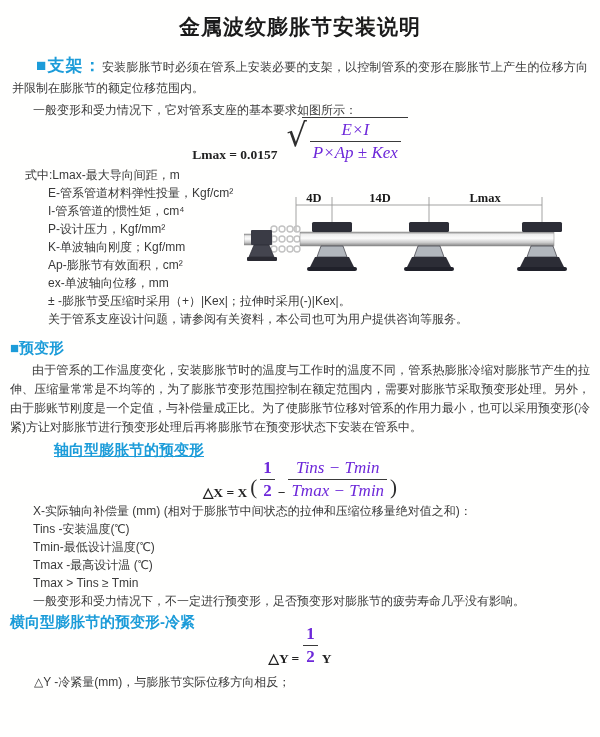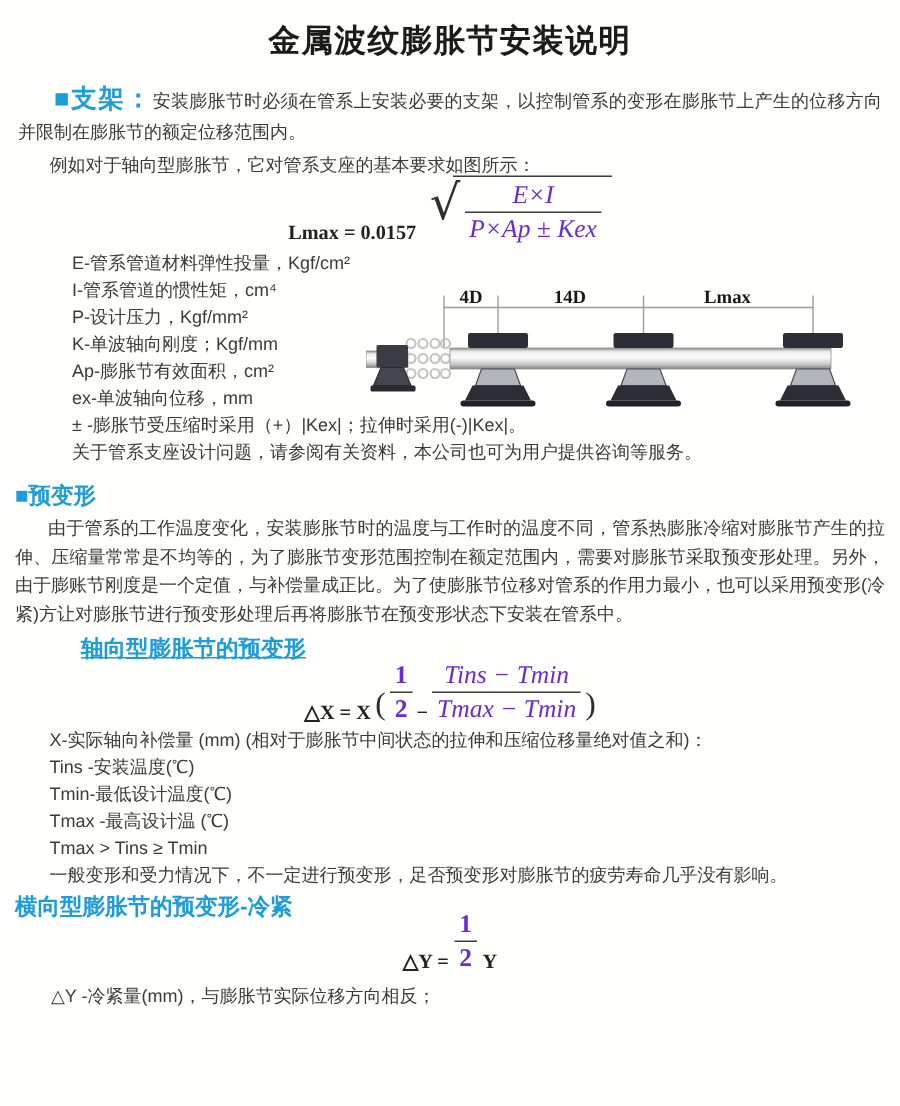--- a/index.html
+++ b/index.html
@@ -59,36 +59,37 @@
 </style>
 </head>
 <body>
 
 <div class="page">
 
   <div class="doc-title">金属波纹膨胀节安装说明</div>
 
   <p class="p-support"><span class="sec-label-lg">■支架：</span><span>安装膨胀节时必须在管系上安装必要的支架，以控制管系的变形在膨胀节上产生的位移方向并限制在膨胀节的额定位移范围内。</span></p>
 
-  <p class="p-example">例如对于轴向型膨胀节，它对管系支座的基本要求如图所示：</p>
+  <p class="p-example">一般变形和受力情况下，它对管系支座的基本要求如图所示：</p>
 
   <div class="formula-row f1">
     <span class="f-serif-bold">Lmax = 0.0157</span>
     <span class="sqrt">
       <span class="sqrt-glyph">√</span>
       <span class="sqrt-body">
         <span class="frac">
           <span class="num">E×I</span>
           <span class="den">P×Ap ± Kex</span>
         </span>
       </span>
     </span>
   </div>
 
   <div class="defs">
+    <div class="lead">式中:Lmax-最大导向间距，m</div>
     <div class="item">E-管系管道材料弹性投量，Kgf/cm²</div>
     <div class="item">I-管系管道的惯性矩，cm⁴</div>
     <div class="item">P-设计压力，Kgf/mm²</div>
     <div class="item">K-单波轴向刚度；Kgf/mm</div>
     <div class="item">Ap-膨胀节有效面积，cm²</div>
     <div class="item">ex-单波轴向位移，mm</div>
     <div class="note">± -膨胀节受压缩时采用（+）|Kex|；拉伸时采用(-)|Kex|。</div>
     <div class="note">关于管系支座设计问题，请参阅有关资料，本公司也可为用户提供咨询等服务。</div>
   </div>
 

